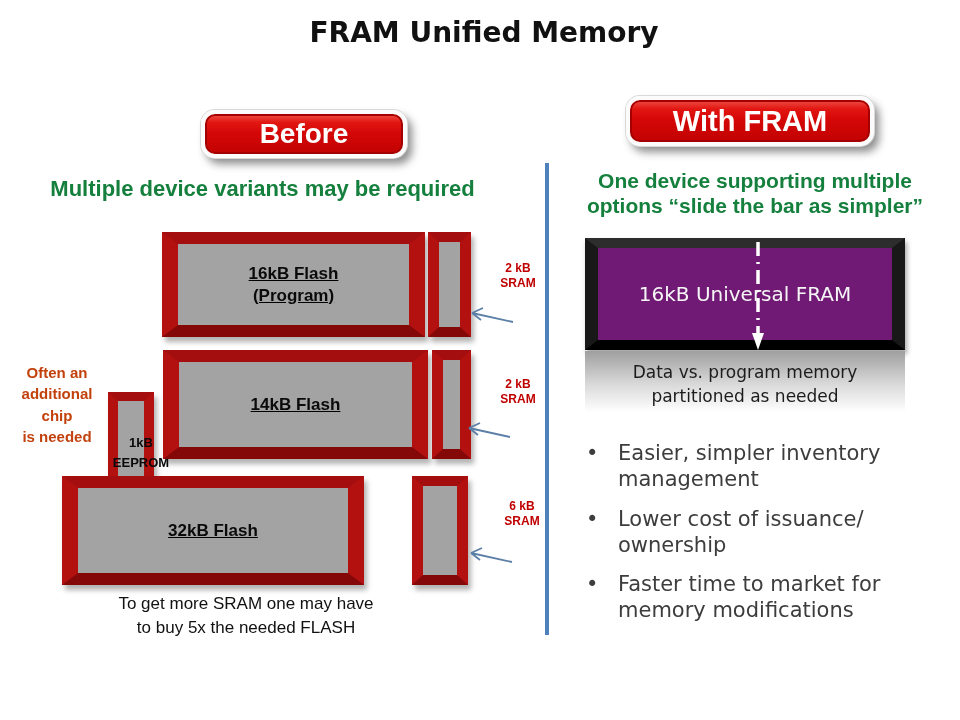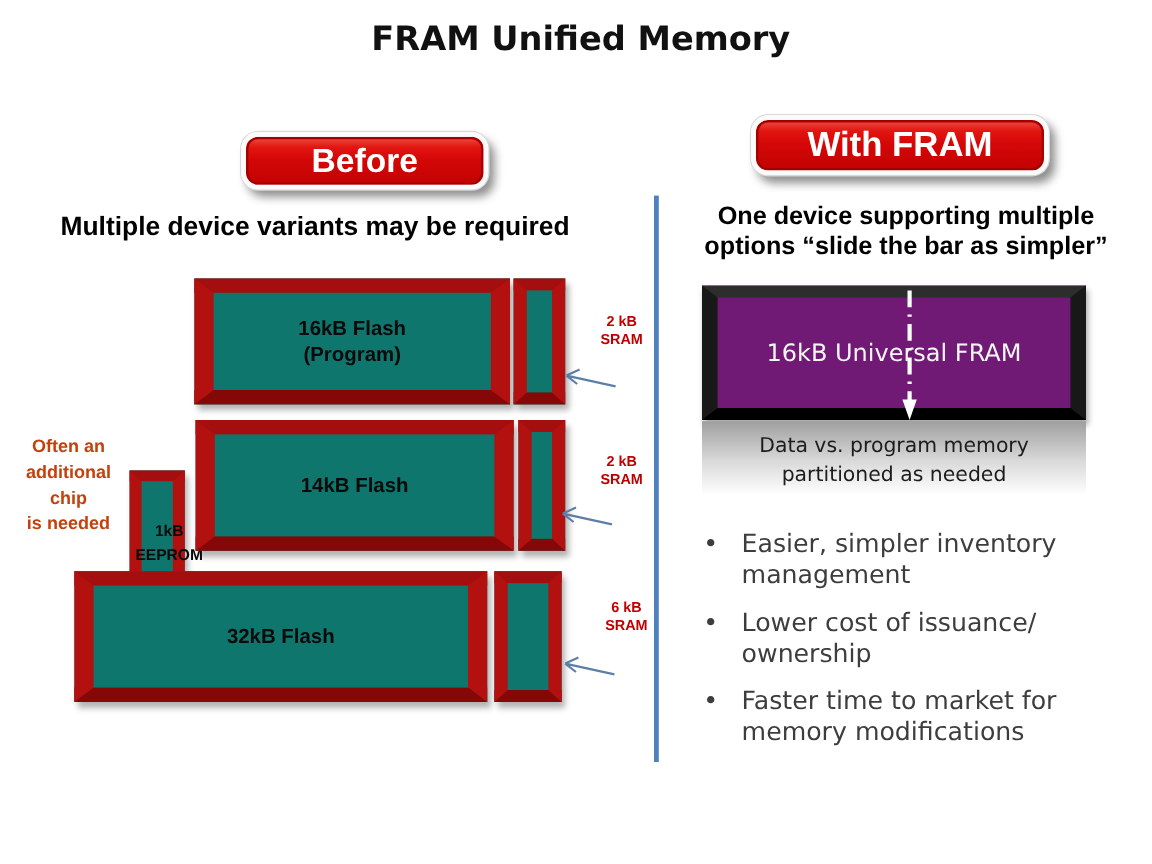--- a/index.html
+++ b/index.html
@@ -14,32 +14,32 @@
   
   .pill{position:absolute;border-radius:14px;border:4px solid #fbfbfb;
         background:linear-gradient(180deg,#ef5046 0%,#e11511 22%,#d40707 48%,#c20202 100%);
         box-shadow:0 0 0 1px #d9d9d9, 5px 6px 8px rgba(0,0,0,0.45),
                    inset 0 0 0 2px #a50000;
         display:flex;align-items:center;justify-content:center;
         color:#ffffff;font-weight:bold;}
   #before-btn{left:201px;top:110px;width:198px;height:40px;font-size:28px;}
   #withfram-btn{left:626px;top:96px;width:240px;height:42px;font-size:29px;}
 
-  .red-heading{position:absolute;color:#000000;font-weight:bold;text-align:center;}
+  .red-heading{position:absolute;color:#15803d;font-weight:bold;text-align:center;}
   #left-heading{left:10px;top:176px;width:505px;font-size:22px;}
   #right-heading{left:555px;top:169px;width:400px;font-size:21px;line-height:1.18;}
 
   #divider{position:absolute;left:545px;top:163px;width:4px;height:472px;background:#4f81bd;}
 
   
   .block3d{position:absolute;border-style:solid;box-sizing:border-box;
            box-shadow:3px 5px 5px rgba(0,0,0,0.30);
            display:flex;align-items:center;justify-content:center;text-align:center;}
-  .red-block{background:#0f766e;
-             border-color:#a50e0e #b31010 #850808 #b31010;}
+  .red-block{background:#a3a3a3;
+             border-color:#a50e0e #b31010 #850808 #b31010;text-decoration:underline;}
   .big{border-width:12px 16px;}
   .narrow{border-width:10px 11px;}
   .block-label{color:#0a0a0a;font-weight:bold;font-size:17px;line-height:1.25;}
   #eeprom-block{border-width:9px 10px;margin-top:40px;}
   #eeprom-label{position:absolute;left:-14px;top:32px;width:74px;text-align:center;
                 color:#0a0a0a;font-weight:bold;font-size:13px;line-height:1.5;}
 
   .sram-label{position:absolute;color:#c00000;font-weight:bold;font-size:12px;
               line-height:1.25;text-align:center;width:72px;}
   .arrow-svg{position:absolute;width:52px;height:24px;}
@@ -114,30 +114,32 @@
   <div class="block3d red-block big" style="left:163px;top:350px;width:265px;height:109px;">
     <span class="block-label">14kB Flash</span>
   </div>
   <div class="block3d red-block narrow" style="left:432px;top:350px;width:39px;height:109px;"></div>
   <div class="sram-label preline" style="left:482px;top:377px;">2 kB
 SRAM</div>
   <svg class="arrow-svg" style="left:460px;top:418px;" viewBox="0 0 52 24">
     <path d="M50 19 L9 10 M9 10 L20 5 M9 10 L18 17" fill="none" stroke="#5b7fa6" stroke-width="1.8"></path>
   </svg>
 
-  <div class="block3d red-block big" style="left:62px;top:476px;width:344px;height:109px;">
+  <div class="block3d red-block big" style="left:62px;top:476px;width:302px;height:109px;">
     <span class="block-label">32kB Flash</span>
   </div>
   <div class="block3d red-block narrow" style="left:412px;top:476px;width:56px;height:109px;"></div>
   <div class="sram-label preline" style="left:486px;top:499px;">6 kB
 SRAM</div>
   <svg class="arrow-svg" style="left:462px;top:543px;" viewBox="0 0 52 24">
     <path d="M50 19 L9 10 M9 10 L20 5 M9 10 L18 17" fill="none" stroke="#5b7fa6" stroke-width="1.8"></path>
   </svg>
 
+  <div id="left-caption" class="preline">To get more SRAM one may have
+to buy 5x the needed FLASH</div>
 
   <div id="fram-block" class="block3d">
     <span id="fram-label">16kB Universal FRAM</span>
     <svg id="fram-arrow" viewBox="0 0 14 112">
       <line x1="7" y1="2" x2="7" y2="94" stroke="#ffffff" stroke-width="3.5" stroke-dasharray="14 6 2 6"></line>
       <polygon points="1,93 13,93 7,110" fill="#ffffff"></polygon>
     </svg>
   </div>
   <div id="reflection"></div>
   <div id="partition-caption" class="preline">Data vs. program memory

